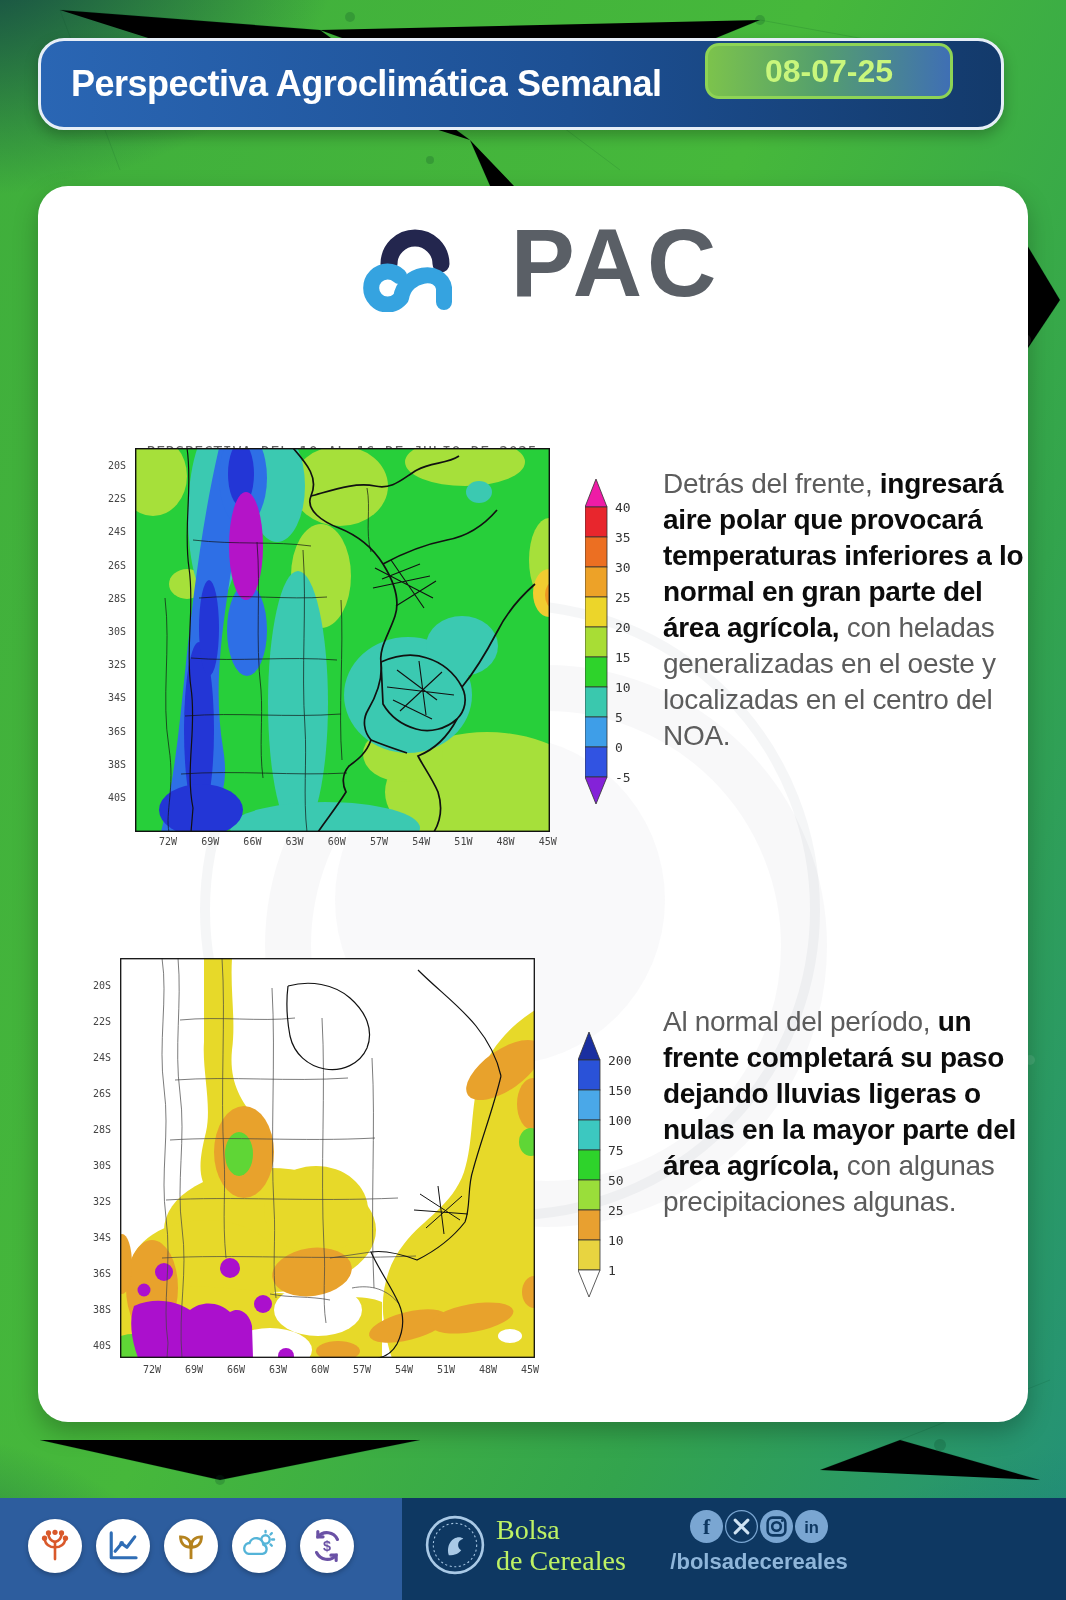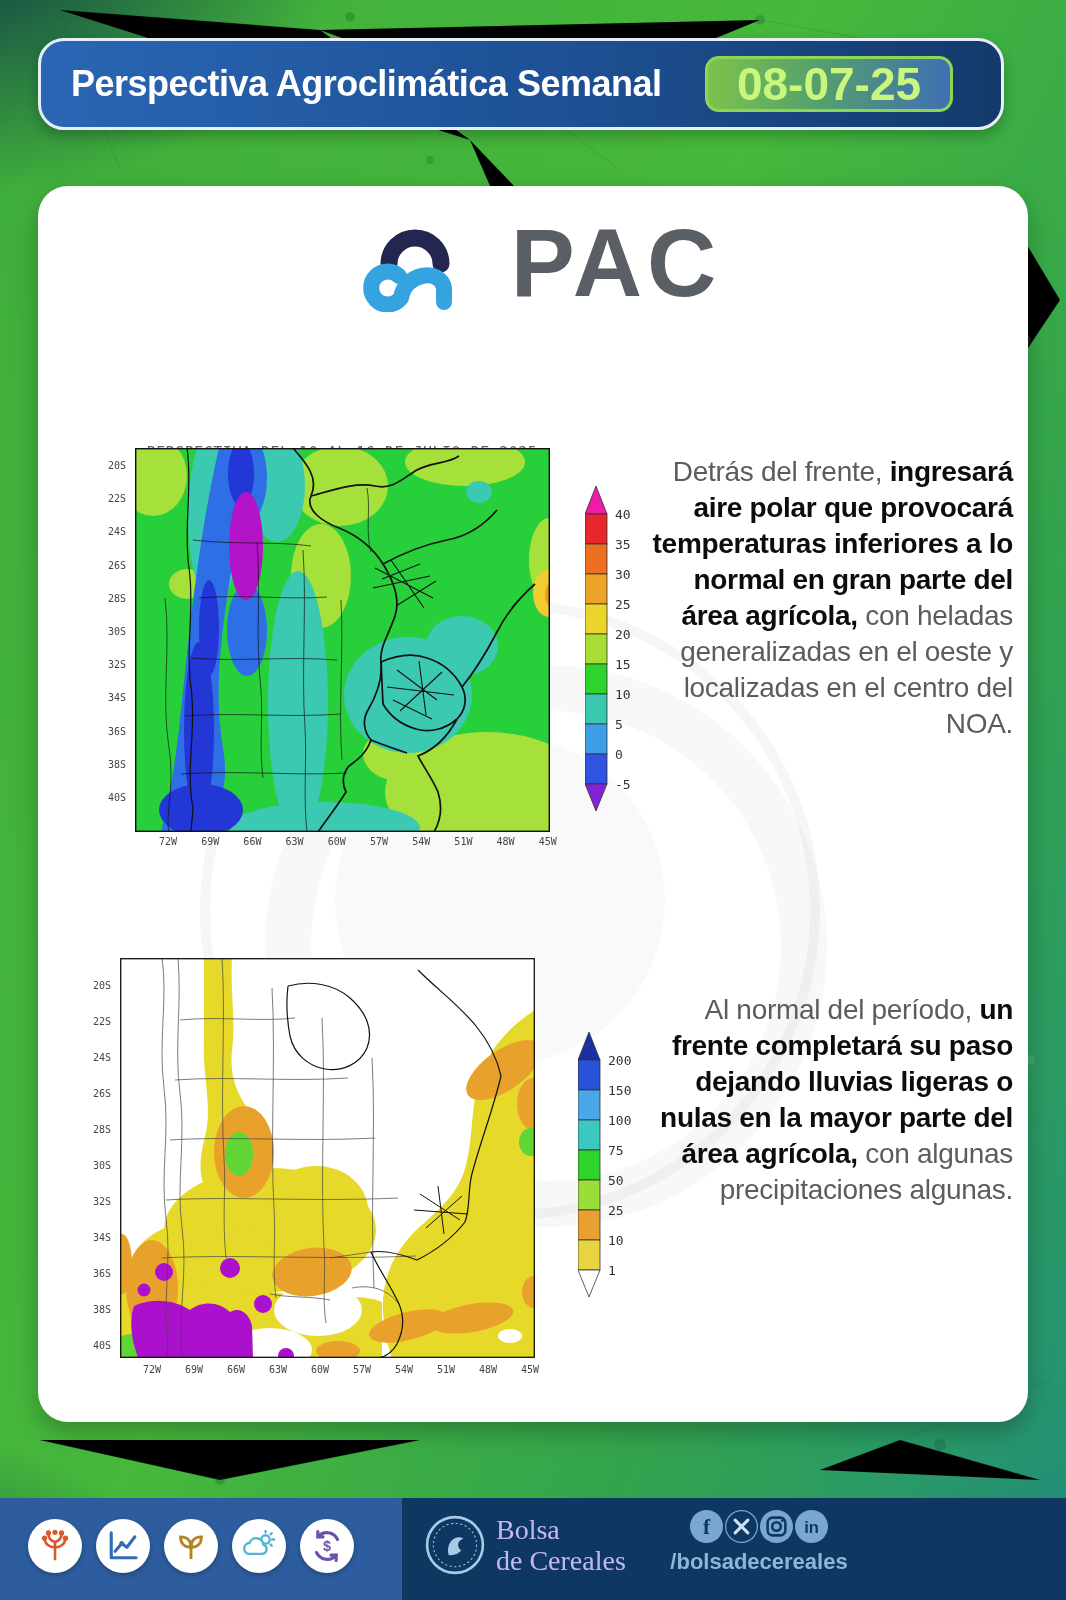--- a/index.html
+++ b/index.html
@@ -11,24 +11,24 @@
       radial-gradient(720px 520px at 108% 110%, rgba(10,92,112,.55), transparent 62%),
       linear-gradient(115deg,#3fae3c 0%,#46b83b 45%,#33a44d 72%,#23907a 100%);}
   .net{position:absolute;inset:0;pointer-events:none;}
 
   
   .header-bar{position:absolute;left:38px;top:38px;width:966px;height:92px;border-radius:26px;
     border:3px solid #e6eef7;background:linear-gradient(90deg,#2a66b4 0%,#1d5094 55%,#133a6b 100%);
     box-shadow:0 6px 14px rgba(0,0,0,.25);box-sizing:border-box;padding-left:40px;}
   .header-title{position:absolute;left:30px;top:0;height:86px;display:flex;align-items:center;
     color:#fff;font-size:36px;font-weight:700;letter-spacing:-.5px;}
-  .date-badge{position:absolute;left:664px;top:15px;width:248px;height:56px;border-radius:14px;
+  .date-badge{position:absolute;left:664px;top:2px;width:248px;height:56px;border-radius:14px;
     border:3px solid #8ed455;background:linear-gradient(90deg,#7cc34c 0%,#55a06c 45%,#3f6fb4 100%);
     display:flex;align-items:center;justify-content:center;box-sizing:border-box;
-    color:#c9f67c;font-size:46px;font-weight:700;}
+    color:#c9f67c;font-size:32px;font-weight:700;}
 
   
   .card{position:absolute;left:38px;top:186px;width:990px;height:1236px;background:#fff;
     border-radius:30px;box-shadow:0 10px 24px rgba(0,0,0,.25);overflow:hidden;text-decoration:underline;}
   .wm{position:absolute;border-radius:50%;pointer-events:none;}
   .wm1{left:162px;top:414px;width:600px;height:600px;border:10px solid rgba(120,130,145,.07);}
   .wm2{left:227px;top:479px;width:470px;height:470px;border:46px solid rgba(125,135,150,.055);}
   .wm3{left:297px;top:549px;width:330px;height:330px;background:rgba(135,145,160,.05);}
 
   .pac-row{position:absolute;left:0;top:28px;width:100%;display:flex;align-items:center;justify-content:center;}
@@ -45,38 +45,38 @@
   .axis{position:absolute;}
   #map1-yaxis{left:55px;top:262px;width:38px;height:384px;}
   #map2-yaxis{left:40px;top:772px;width:38px;height:400px;}
   #map1-xaxis{left:97px;top:650px;width:415px;height:16px;}
   #map2-xaxis{left:82px;top:1178px;width:415px;height:16px;}
   .tick{position:absolute;font-family:"DejaVu Sans Mono",monospace;font-size:10px;color:#444;}
   .ytick{right:5px;transform:translateY(-50%);}
   .xtick{transform:translateX(-50%);}
 
   .legend{position:absolute;}
-  #map1-legend{left:547px;top:300px;}
+  #map1-legend{left:547px;top:293px;}
   #map2-legend{left:540px;top:846px;}
 
-  .para{position:absolute;width:362px;font-size:28px;line-height:36px;letter-spacing:-.3px;color:#5c5c5c;margin:0;text-align:right;}
+  .para{position:absolute;width:362px;font-size:28px;line-height:36px;letter-spacing:-.3px;color:#5c5c5c;margin:12px;}
   .para b{color:#0c0c0c;font-weight:700;}
   #sec1-text{left:613px;top:268px;}
   #sec2-text{left:613px;top:806px;}
 
   
   .footer{position:absolute;left:0;top:1498px;width:1066px;height:102px;background:#0e3862;}
   .footer-left{position:absolute;left:0;top:0;width:402px;height:102px;background:#2d5d9e;}
   .ficons{position:absolute;left:28px;top:21px;display:flex;gap:14px;}
   .fcircle{width:54px;height:54px;border-radius:50%;background:#fff;display:flex;align-items:center;justify-content:center;
     box-shadow:0 2px 5px rgba(0,0,0,.25);}
   .fcircle svg{width:34px;height:34px;}
   .brand{position:absolute;left:424px;top:16px;display:flex;align-items:center;}
   .seal{width:62px;height:62px;}
-  .brand-name{margin-left:10px;font-family:"Liberation Serif",serif;color:#c4b5fd;font-size:28px;line-height:31px;}
+  .brand-name{margin-left:10px;font-family:"Liberation Serif",serif;color:#bef264;font-size:28px;line-height:31px;}
   .social-block{position:absolute;left:664px;top:12px;width:190px;text-align:center;}
   .social-row{display:flex;justify-content:center;gap:2px;}
   .scircle{width:33px;height:33px;border-radius:50%;background:#7aa6d2;display:flex;align-items:center;justify-content:center;}
   .scircle svg{width:33px;height:33px;}
   .handle{margin-top:6px;font-size:22px;font-weight:700;color:#8fb6da;}
   .web-block{position:absolute;left:852px;top:12px;width:200px;text-align:center;}
   .gcircle{width:33px;height:33px;border-radius:50%;background:#7aa6d2;display:inline-flex;align-items:center;justify-content:center;}
   .gcircle svg{width:33px;height:33px;}
   .weburl{margin-top:6px;font-size:22px;font-weight:700;color:#8fb6da;}
 </style>

